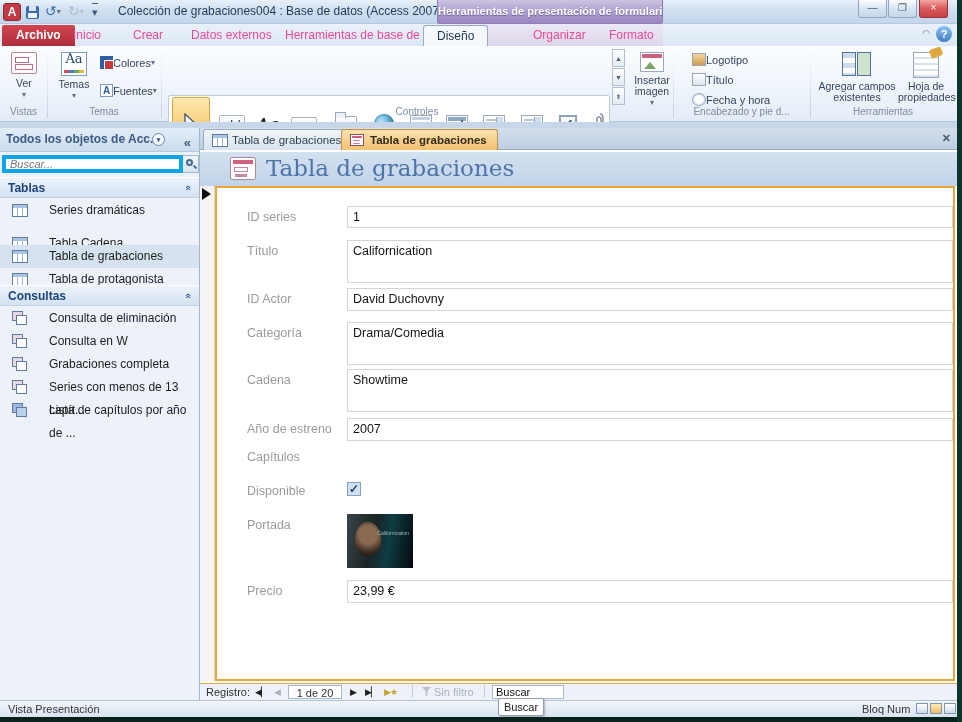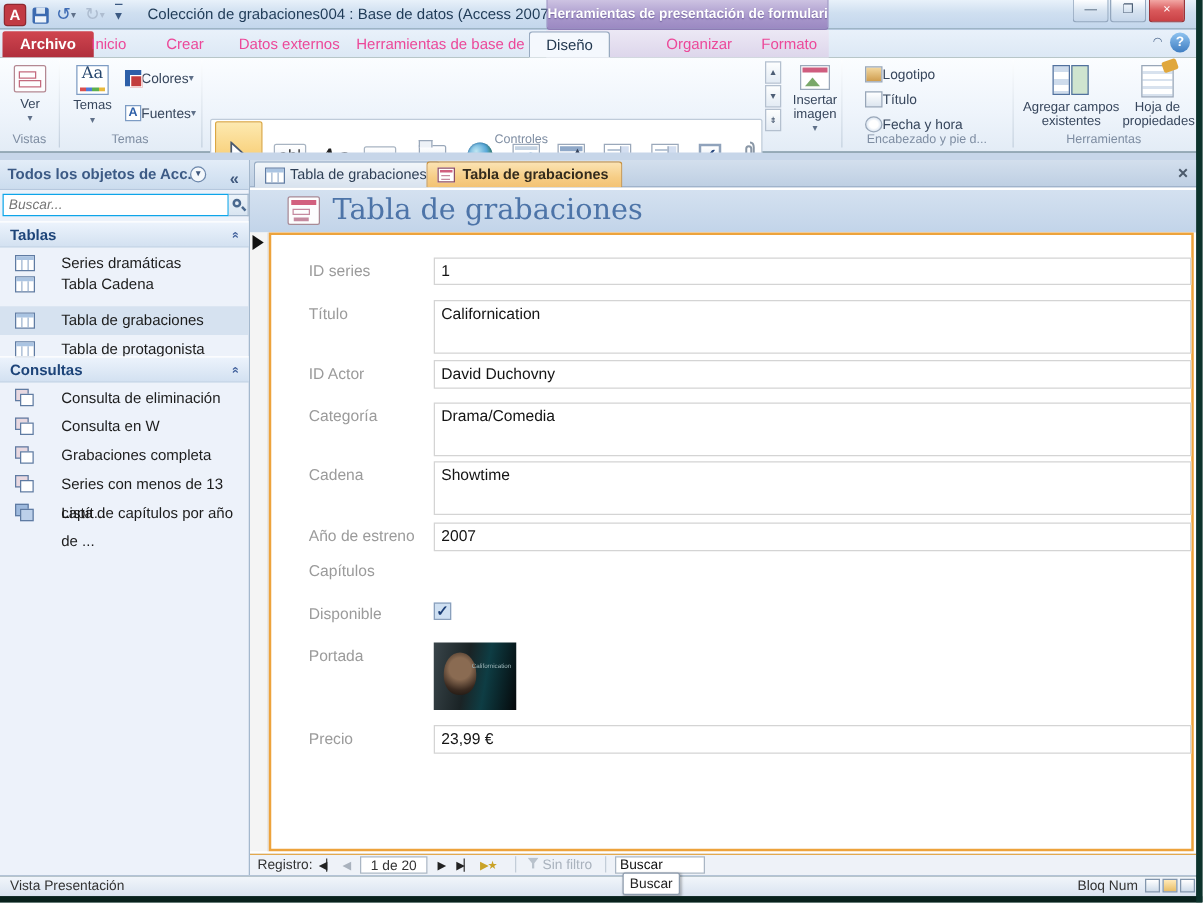--- a/index.html
+++ b/index.html
@@ -96,21 +96,21 @@
   .icon-props { width:26px; height:26px; border:1px solid #98a6b8; margin:0 auto; background:repeating-linear-gradient(#fff 0 4px, #d8e2ee 4px 6px); position:relative; }
   .icon-props:after { content:""; position:absolute; right:-4px; top:-5px; width:12px; height:9px; background:#e0a73c; border-radius:2px; transform:rotate(-20deg); }
 
   
   #navpane { left:0; top:128px; width:200px; height:572px; background:#edf2fa; border-right:1px solid #a4b8cd; }
   #nav-header { left:0; top:0; width:199px; height:24px; background:linear-gradient(#e3edf8,#cbdcee);
     border-bottom:1px solid #b5c8de; font-size:12px; font-weight:bold; color:#3c5a85; line-height:23px; padding-left:6px; }
   #nav-header .circ { position:absolute; right:34px; top:5px; width:13px; height:13px; border:1px solid #6c87ab;
     border-radius:50%; font-size:7px; color:#40597e; text-align:center; line-height:12px; background:#f4f8fc; }
   #nav-header .collapse { position:absolute; right:8px; top:3px; font-size:13px; color:#40597e; font-weight:bold; }
-  #nav-search { left:2px; top:27px; width:181px; height:18px; border:1px solid #0ea5e9; background:#fff;
+  #nav-search { left:2px; top:27px; width:181px; height:18px; border:4px solid #0ea5e9; background:#fff;
     font-style:italic; font-size:11px; color:#6a6a6a; padding:0 4px; font-family:"Liberation Sans",sans-serif; }
   #nav-search-btn { left:183px; top:27px; width:16px; height:18px; border:1px solid #a4b8cd; border-left:none;
     background:linear-gradient(#eef4fa,#d9e5f1); }
   .mag { position:absolute; left:3px; top:3px; width:7px; height:7px; border:2px solid #4a688e; border-radius:50%; }
   .mag:after { content:""; position:absolute; left:5px; top:5px; width:4px; height:2px; background:#4a688e; transform:rotate(45deg); }
   .nav-group-hdr { left:0; width:199px; height:21px; background:linear-gradient(#ecf3fc,#d3e1f1);
     border-top:1px solid #fff; border-bottom:1px solid #c0d1e4; font-size:12px; font-weight:bold; color:#1d4479;
     line-height:20px; padding-left:8px; }
   .nav-group-hdr .chev { position:absolute; right:8px; top:0; font-size:10px; color:#41619c; }
   .nav-item { left:0; width:199px; height:23px; font-size:12px; color:#1c1c1c; line-height:23px; padding-left:49px; }
@@ -341,21 +341,21 @@
       <span class="mag"></span>
     </div>
 
   <div class="abs nav-group-hdr" style="top:49px;">
     <span>Tablas</span>
     <span class="chev" style="transform:rotate(90deg);">«</span>
   </div>
   <div class="abs nav-item" style="top:71px;">
     <span class="tbl-ic"></span><span>Series dramáticas</span>
   </div>
-  <div class="abs nav-item" style="top:88px;">
+  <div class="abs nav-item" style="top:104px;">
     <span class="tbl-ic"></span><span>Tabla Cadena</span>
   </div>
   <div class="abs nav-item selected" style="top:117px;">
     <span class="tbl-ic"></span><span>Tabla de grabaciones</span>
   </div>
   <div class="abs nav-item" style="top:140px;">
     <span class="tbl-ic"></span><span>Tabla de protagonista</span>
   </div>
 
   <div class="abs nav-group-hdr" style="top:157px;">

